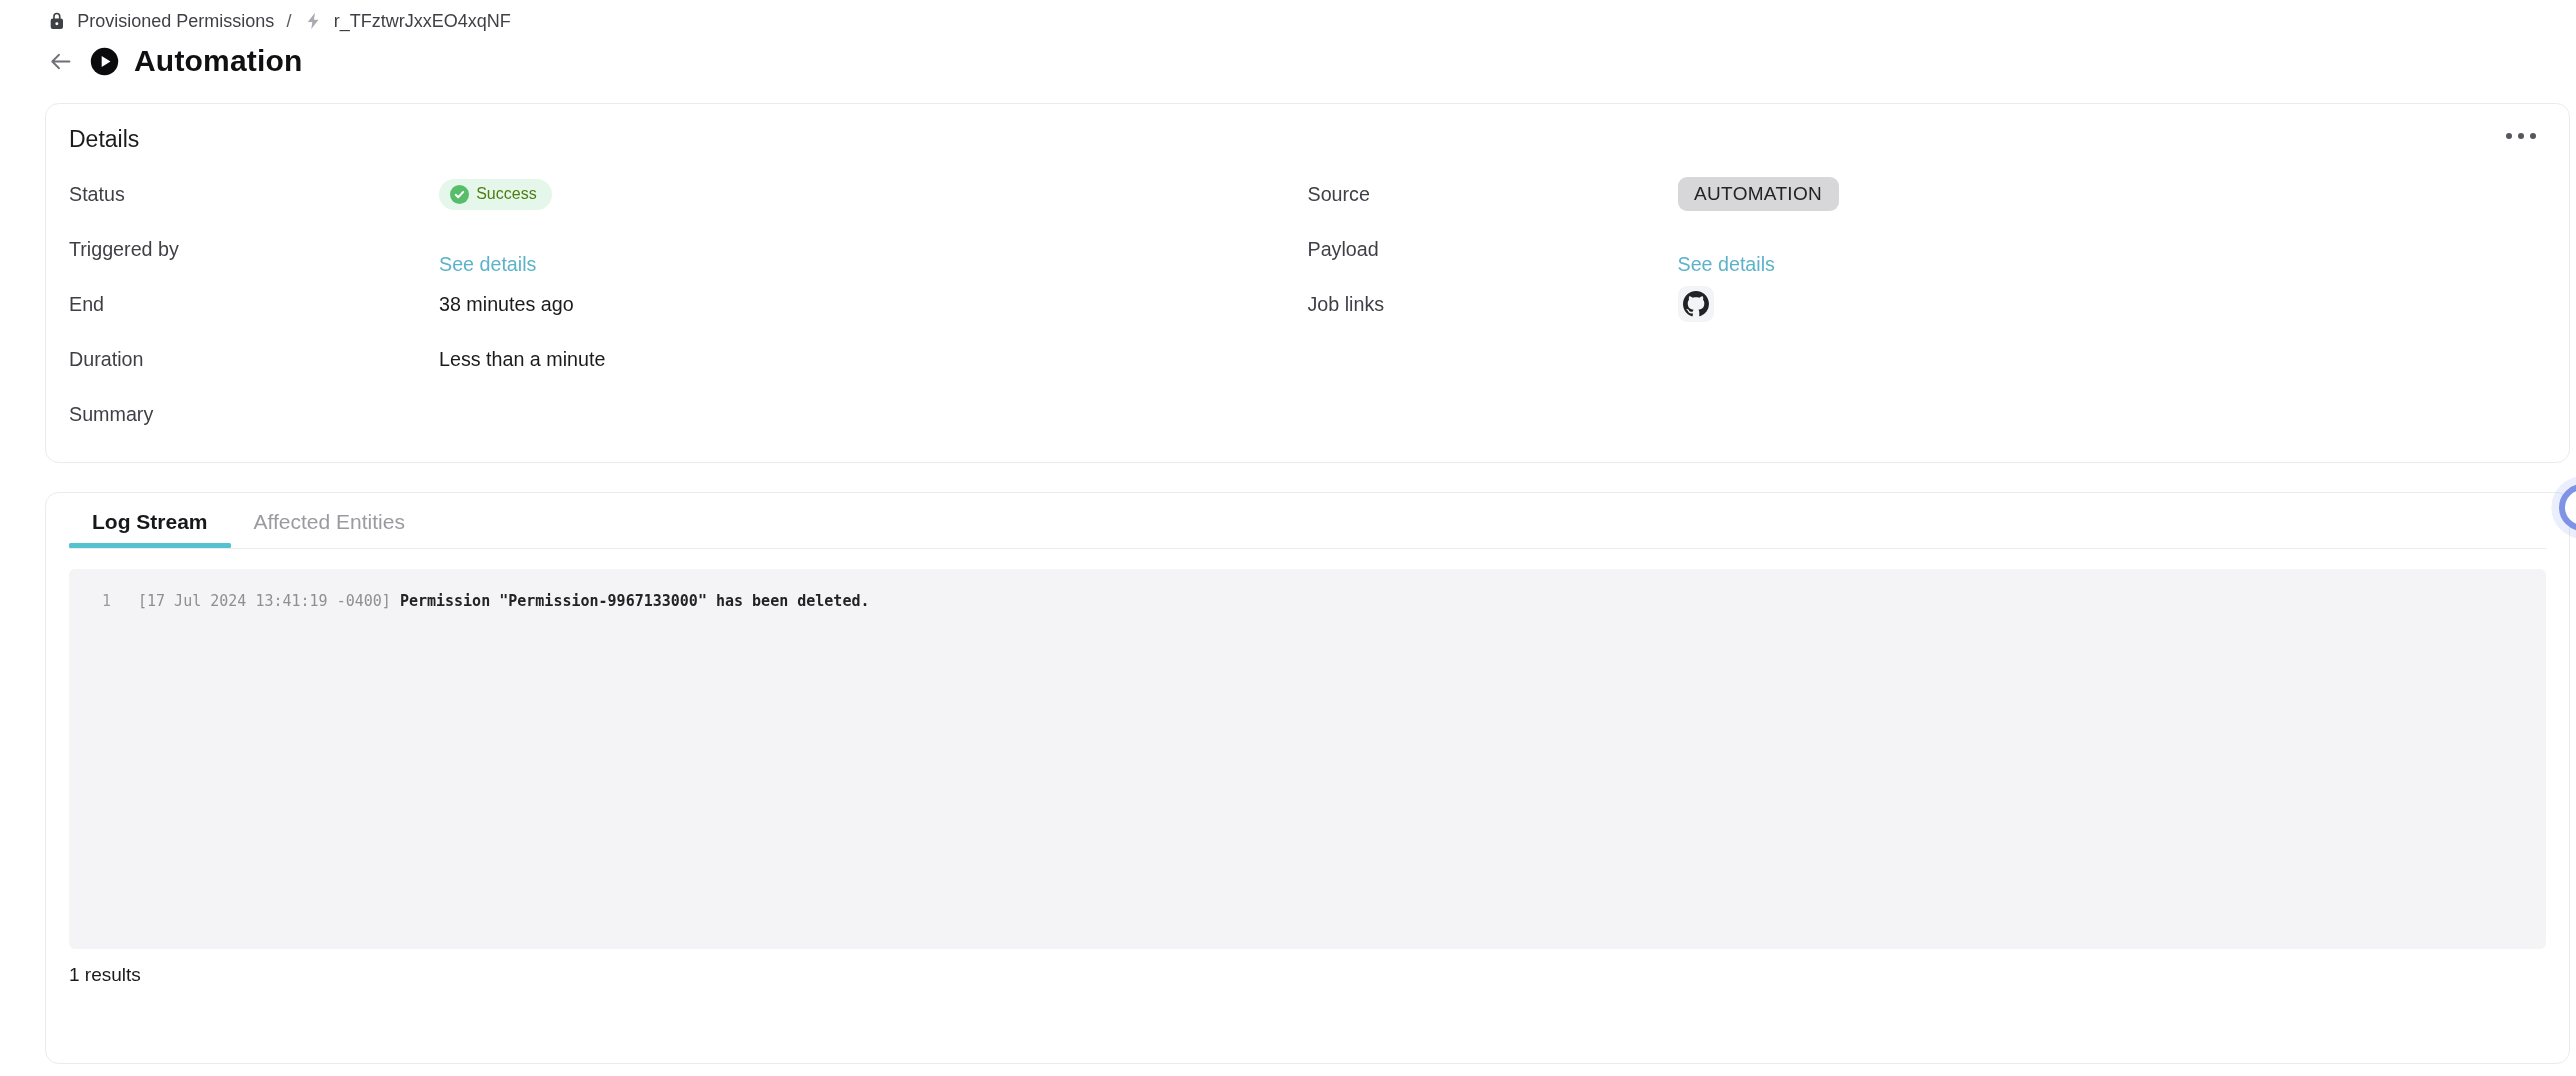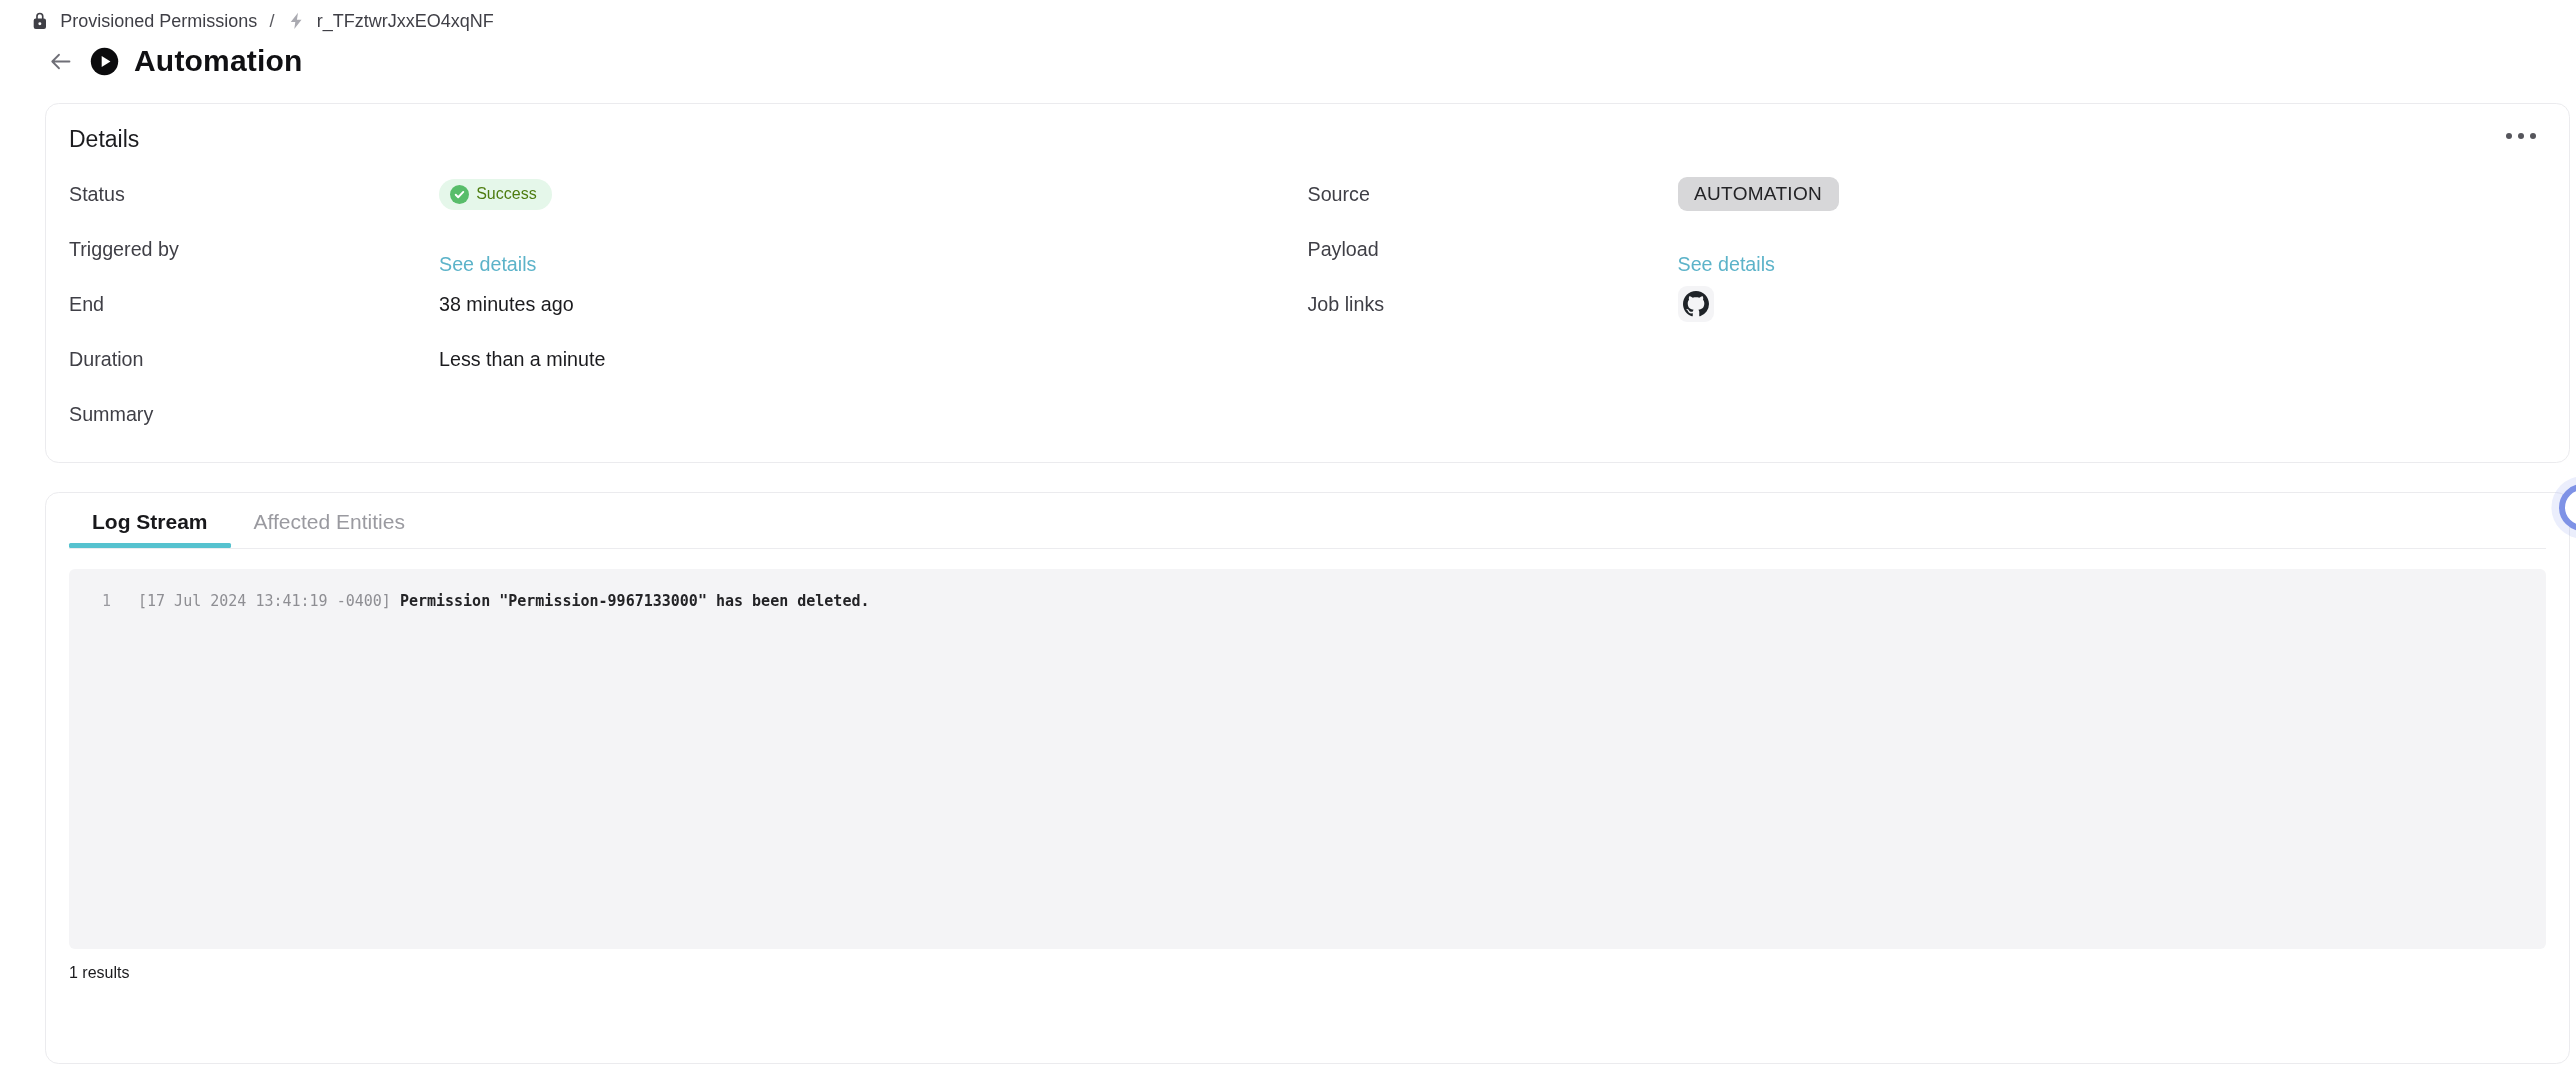--- a/index.html
+++ b/index.html
@@ -1,20 +1,20 @@
 <!DOCTYPE html>
 <html style="font-size:12px"><head>
 <meta charset="utf-8">
 <style>
   * { margin:0; padding:0; box-sizing:border-box; }
   html,body { width:2576px; height:1077px; background:#ffffff; overflow:hidden;
               font-family:"Liberation Sans", sans-serif; color:#18181b; position:relative; }
 
   
-  .breadcrumb { position:absolute; left:30px; top:10.6px; display:flex; align-items:center; gap:10.6px;
+  .breadcrumb { position:absolute; left:47px; top:10.6px; display:flex; align-items:center; gap:10.6px;
                 font-size:18px; color:#3f3f46; }
   .crumb-sep { color:#5a5a60; font-size:18px; padding:0 1.5px; }
   .crumb-link { cursor:pointer; }
 
   
   .titlebar { position:absolute; left:45px; top:44px; display:flex; align-items:center; gap:15px; }
   .back-btn { width:30px; height:30px; display:flex; align-items:center; justify-content:center; cursor:pointer; }
   .run-icon { width:29px; height:29px; display:flex; }
   .page-title { font-size:30px; font-weight:700; color:#101013; letter-spacing:0.2px; }
 
@@ -60,21 +60,21 @@
   .log-panel { margin:19.7px 23px 0; height:380px; background:#f4f4f6; border-radius:6px;
                padding-top:18px; font-family:"DejaVu Sans Mono", monospace; font-size:15px;
                overflow:hidden; }
   .log-line { display:flex; line-height:29px; }
   .log-gutter { width:42px; flex:none; text-align:right; color:#9a9aa0; }
   .log-text { margin-left:27px; white-space:pre; }
   .log-ts { color:#8e8e93; margin-right:9px; }
   .log-msg { color:#232326; font-weight:bold; }
   .log-indent { display:inline-block; width:29ch; }
 
-  .results-count { margin:15px 23px 16px; font-size:16px; color:#1b1b1e; }
+  .results-count { margin:15px 23px 16px; font-size:19px; color:#1b1b1e; }
 
   
   .fab-ring { position:absolute; left:2559px; top:484px; width:47px; height:47px; border-radius:50%;
               background:#ffffff; border:6.8px solid #7e92e6; box-shadow:0 0 0 7.6px rgba(130,150,235,.16);
               cursor:pointer; }
 
   svg { display:block; }
 </style>
 </head>
 <body>

